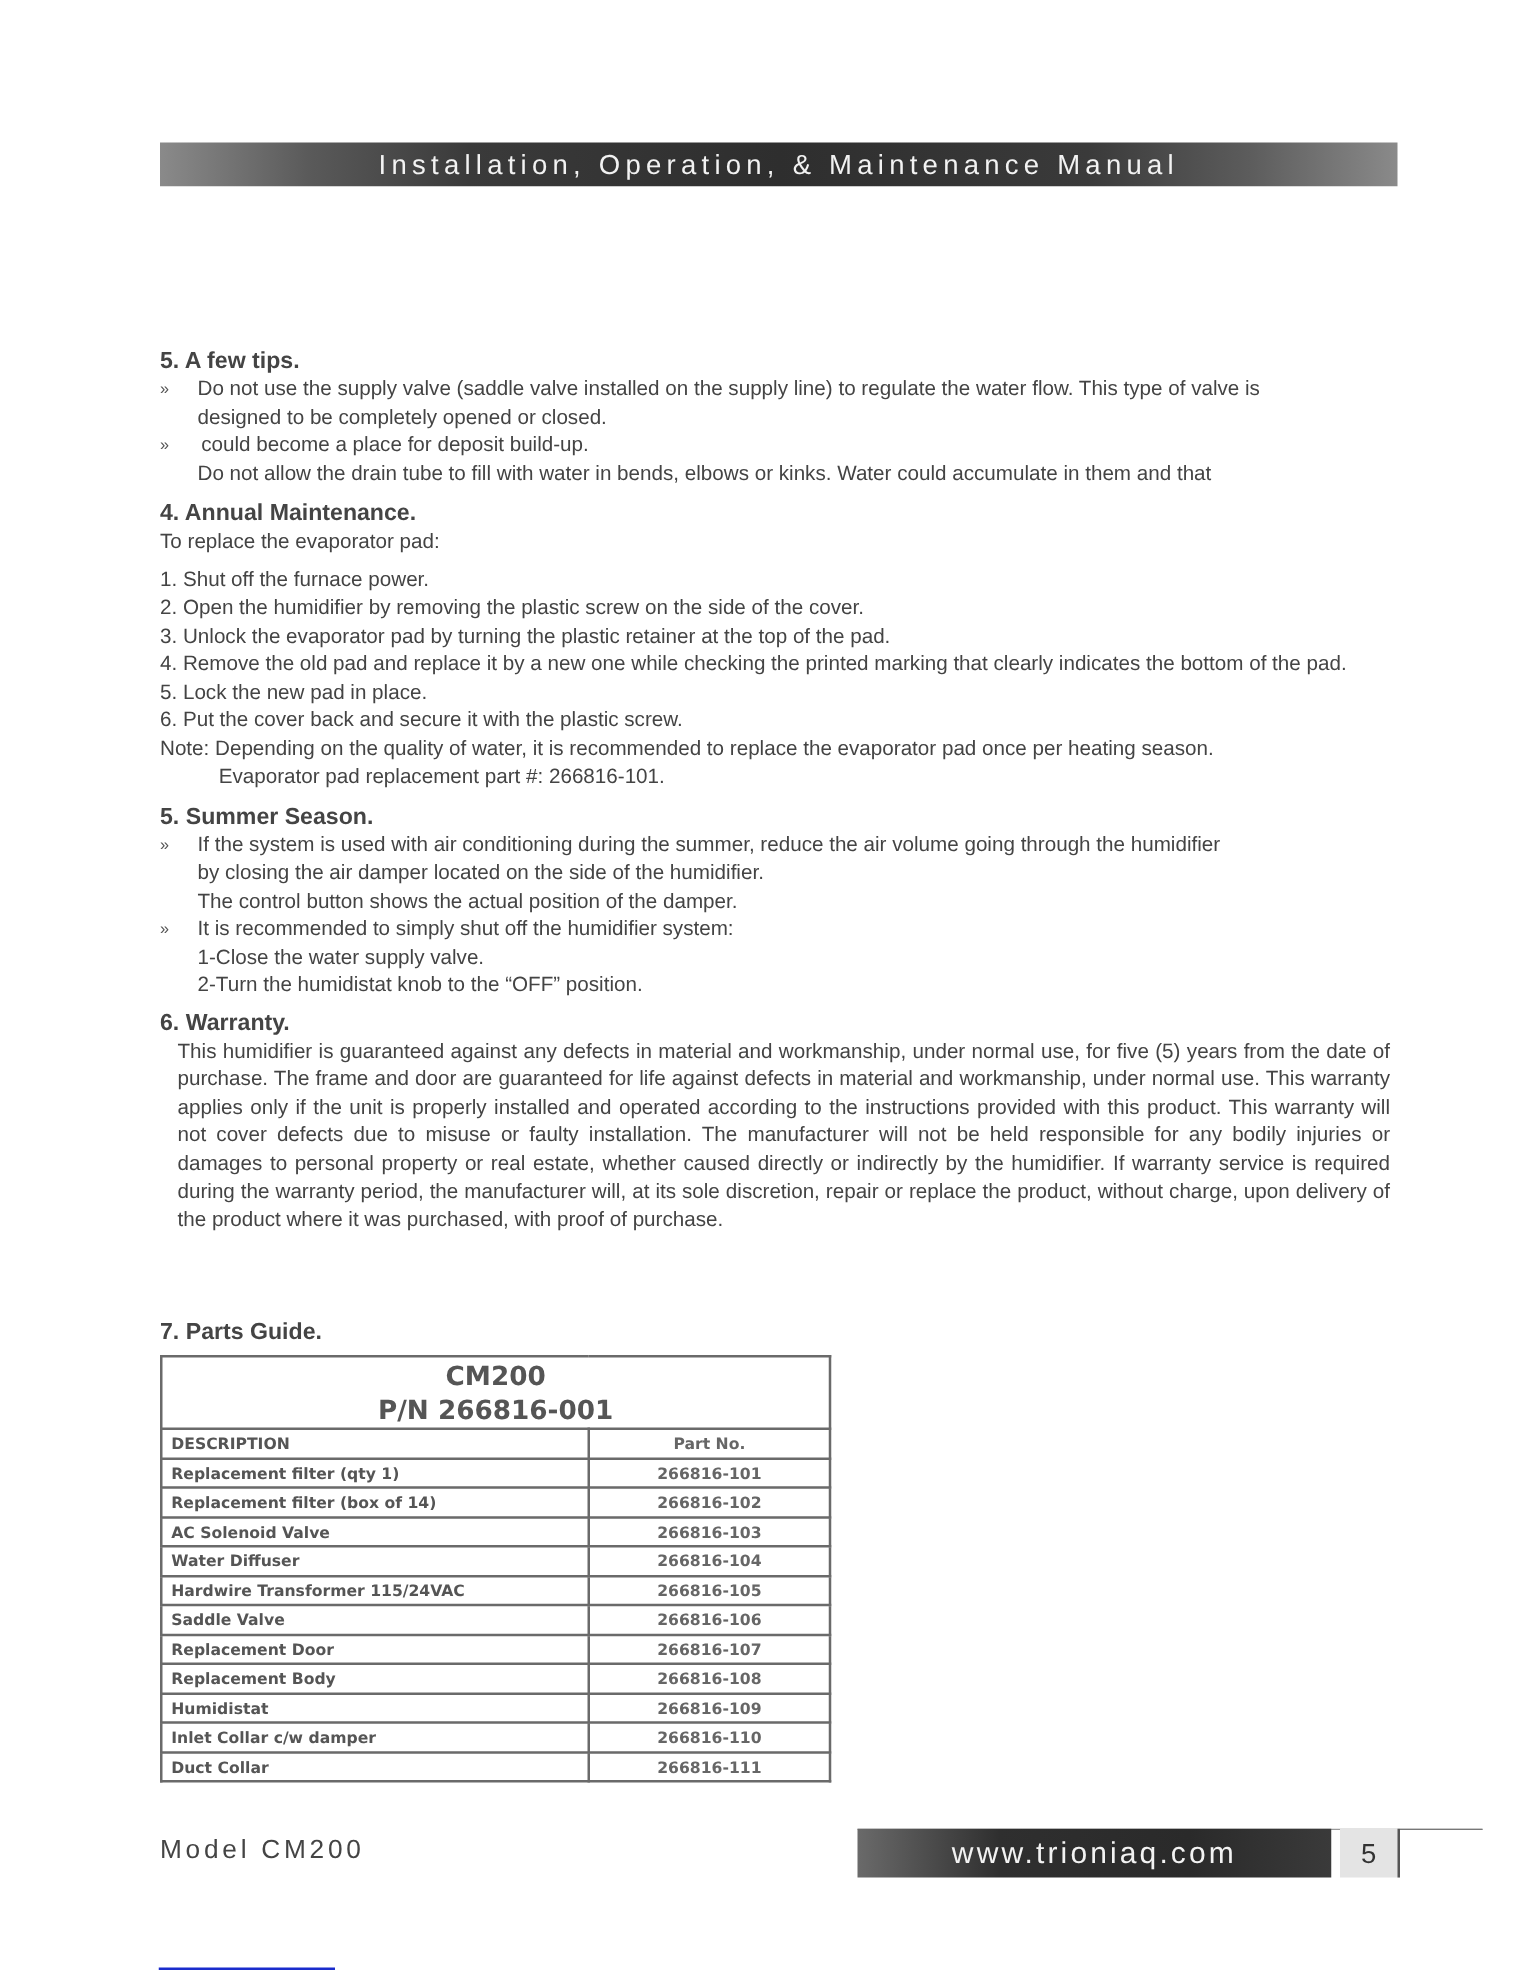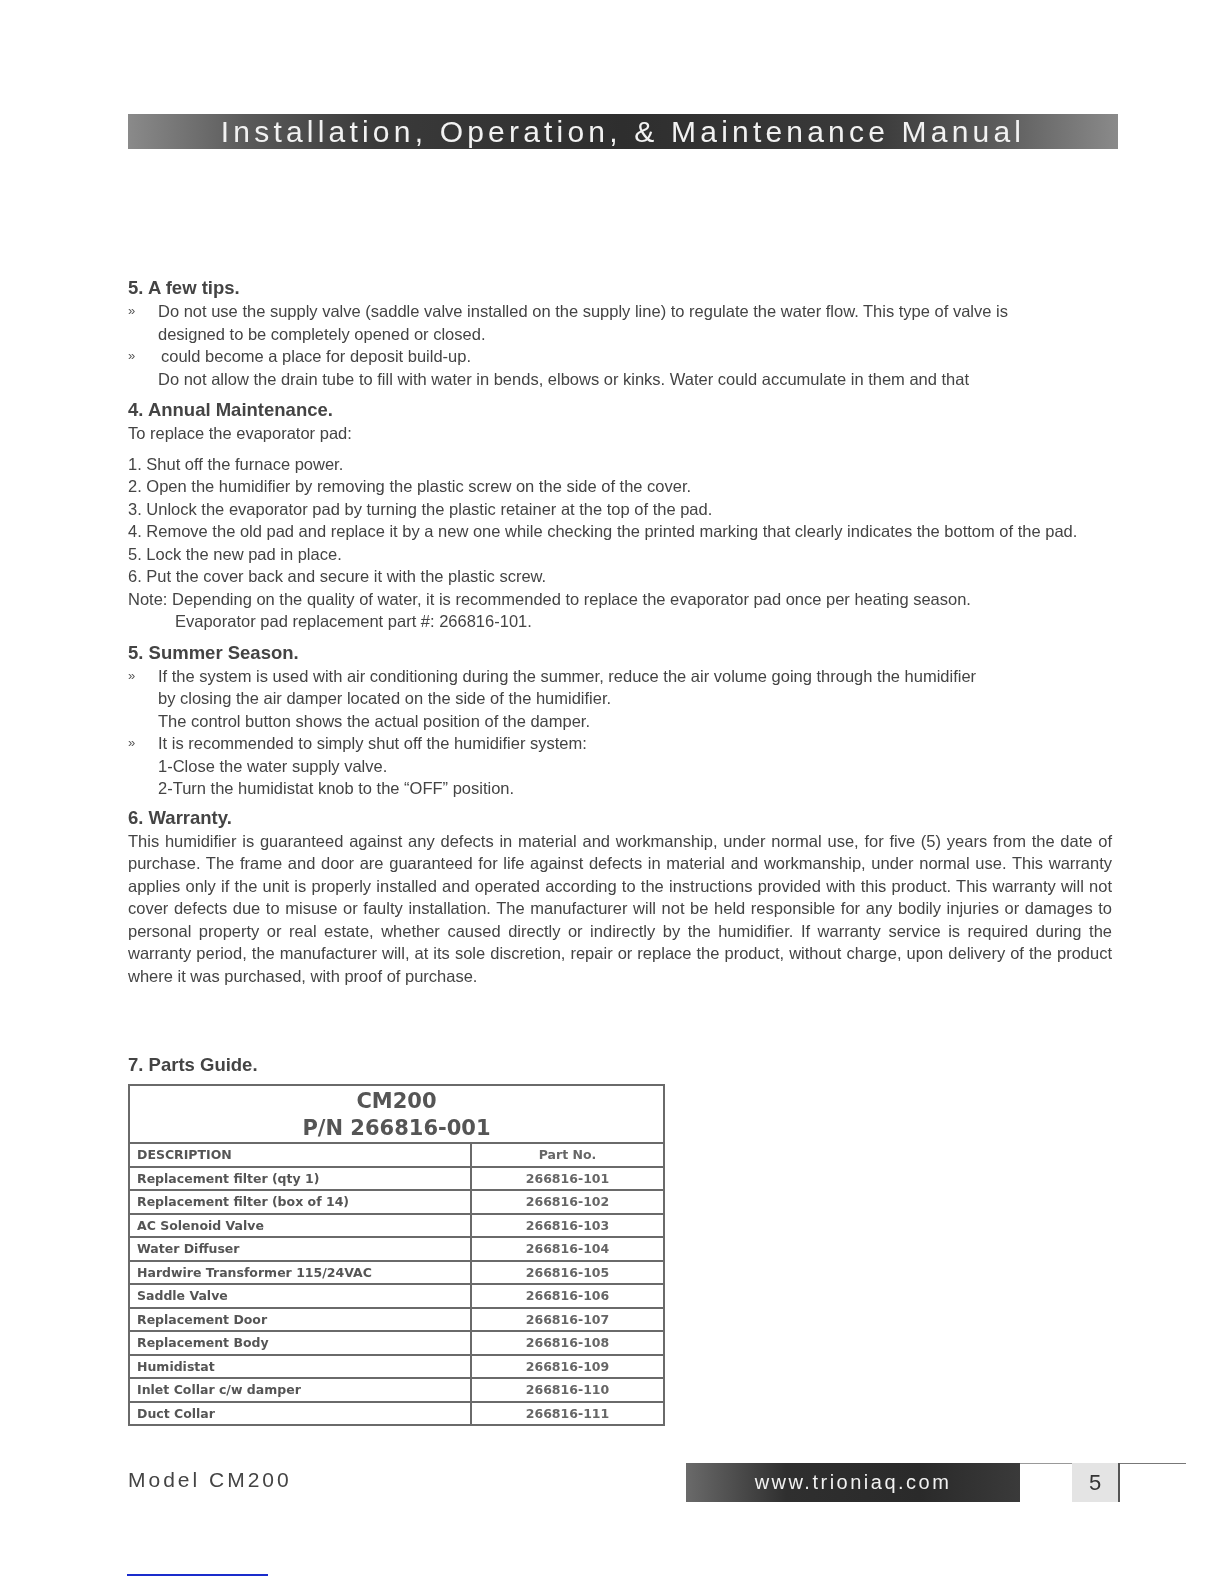--- a/index.html
+++ b/index.html
@@ -3,47 +3,47 @@
 <meta charset="utf-8">
 <style>
   html, body { margin: 0; padding: 0; }
   body {
     width: 1224px; height: 1584px; background: #ffffff; position: relative; overflow: hidden;
     font-family: "Liberation Sans", sans-serif; color: #3a3a3a;
   }
   .header-bar {
     position: absolute; left: 128px; top: 114px; width: 990px; height: 35px;
     background: linear-gradient(90deg, #8a8a8a 0%, #5a5a5a 12%, #3a3a3a 25%, #2e2e2e 50%, #3a3a3a 75%, #5c5c5c 88%, #8a8a8a 100%);
-    color: #f2f2f2; font-size: 30px; letter-spacing: 4.2px; line-height: 35px;
+    color: #f2f2f2; font-size: 22px; letter-spacing: 4.2px; line-height: 35px;
     text-align: center; white-space: nowrap;
   }
   .content { position: absolute; left: 128px; top: 276px; width: 984px; font-size: 16.5px; line-height: 22.5px; color: #444; }
   .h { font-weight: bold; font-size: 18.5px; color: #444; margin: 0; line-height: 24px; }
   .bullet { position: relative; padding-left: 30px; }
   .bullet .mk { position: absolute; left: 0; top: 0; font-size: 13px; color: #555; }
   .p { margin: 0; }
   .note-indent { padding-left: 47px; }
   .num-item { padding-left: 20px; text-indent: -20px; }
   .gap6 { height: 6px; }
   .gap8 { height: 8px; }
-  .justify { text-align: justify; text-align-last: left; }
+  .justify { text-align: justify; text-align-last: left; margin-left: 14px; }
 
   .parts-title { position: absolute; left: 128px; top: 1054px; font-weight: bold; font-size: 18.5px; color: #444; }
   table.parts {
     position: absolute; left: 128px; top: 1084px; width: 537px; border-collapse: collapse;
     font-family: "DejaVu Sans", sans-serif; color: #555;
   }
   table.parts td { border: 2px solid #6a6a6a; padding: 0 7px; height: 21.5px; font-size: 12.5px; font-weight: bold; }
   table.parts td.pn { text-align: center; width: 177px; color: #666; margin-left: 15px; }
   table.parts .title-cell { text-align: center; font-size: 21px; line-height: 27px; height: 54px; color: #555; padding-top: 2px; }
   .footer-model { position: absolute; left: 128px; top: 1468px; font-size: 21px; letter-spacing: 3px; color: #444; }
   .footer-bar {
-    position: absolute; left: 686px; top: 1463px; width: 334px; height: 39px;
+    position: absolute; left: 686px; top: 1463px; width: 379px; height: 39px;
     background: linear-gradient(90deg, #6a6a6a 0%, #2f2f2f 30%, #2a2a2a 70%, #3a3a3a 100%);
-    color: #f2f2f2; font-size: 20px; letter-spacing: 2.5px; line-height: 39px; text-align: center;
+    color: #f2f2f2; font-size: 24px; letter-spacing: 2.5px; line-height: 39px; text-align: center;
   }
   .page-box {
     position: absolute; left: 1072px; top: 1463px; width: 46px; height: 39px;
     background: #e4e4e4; border-right: 2px solid #555; color: #333;
     font-size: 22px; line-height: 39px; text-align: center;
   }
   .footer-line { position: absolute; left: 1120px; top: 1463px; width: 66px; height: 1px; background: #777; }
   .footer-line2 { position: absolute; left: 686px; top: 1463px; width: 500px; height: 1px; background: #999; }
   .blue-line { position: absolute; left: 127px; top: 1574px; width: 141px; height: 2px; background: #1a2ccc; }
 </style>

